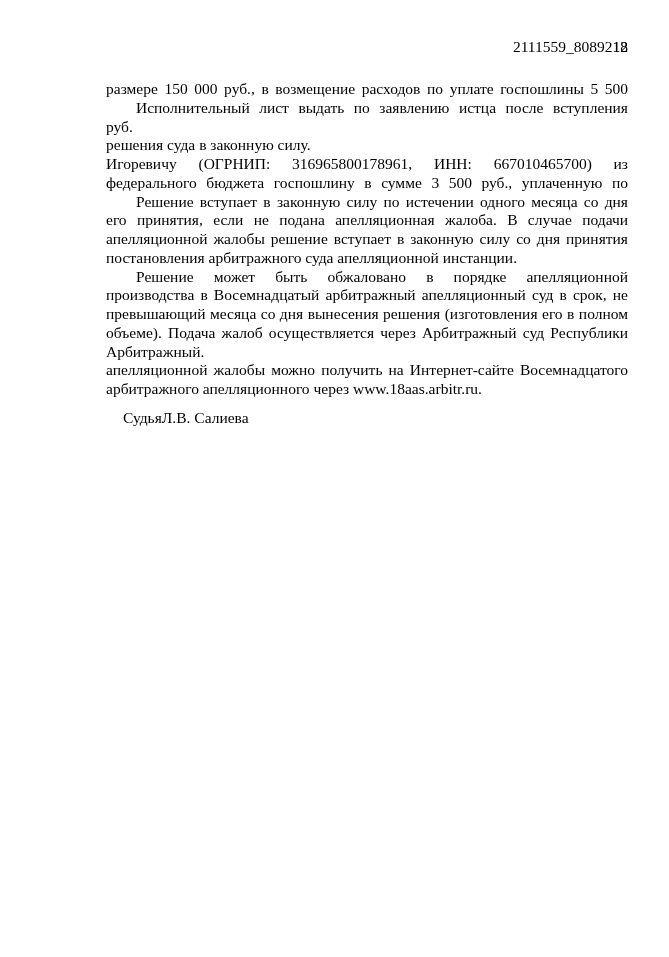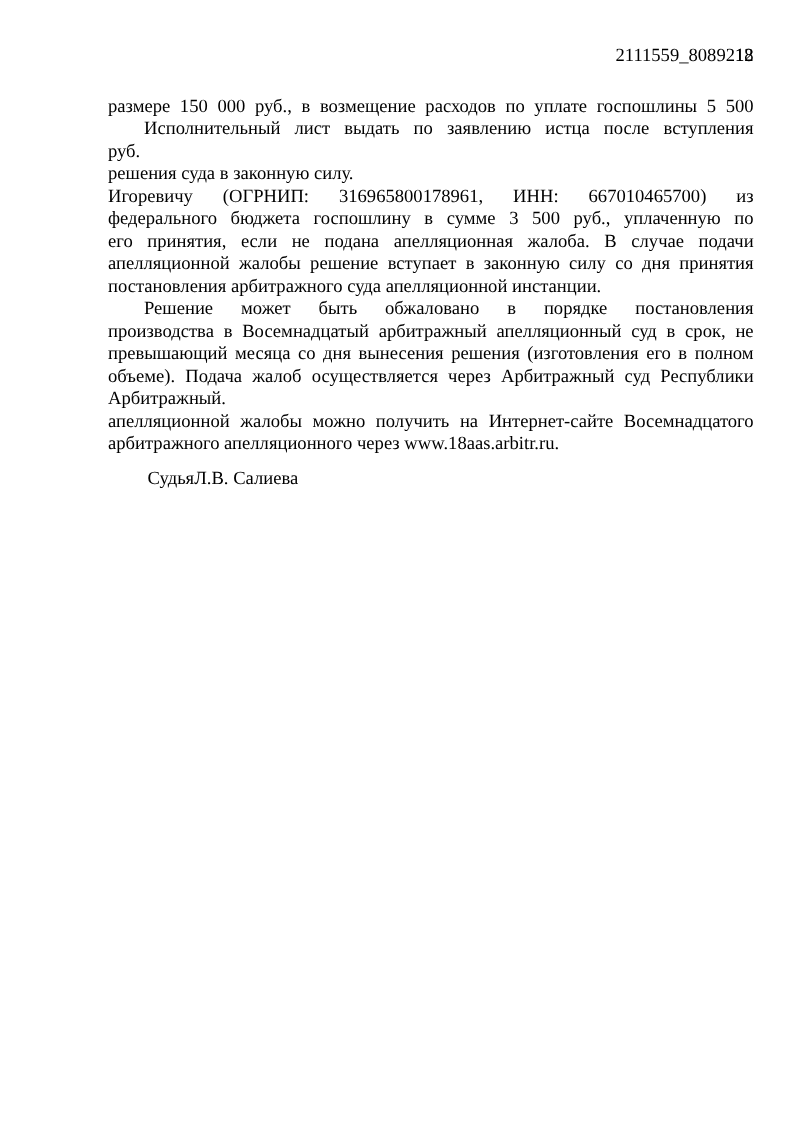--- a/index.html
+++ b/index.html
@@ -32,20 +32,21 @@
   }
   .body {
     position: absolute;
     top: 80px;
     left: 90px;
     width: 538px;
   }
   .line {
     text-align: left;
     white-space: normal;
+    margin-left: 16px;
   }
   .line.just {
     text-align: justify;
     text-align-last: justify;
   }
   .line.ind {
     padding-left: 30px;
   }
   .sig {
     display: flex;
@@ -64,24 +65,25 @@
     <span class="docid">2111559_8089212</span>
   </div>
   <div class="body">
     <div class="lines">
         <div class="line just">размере 150 000 руб., в возмещение расходов по уплате госпошлины 5 500</div>
         <div class="line just ind">Исполнительный лист выдать по заявлению истца после вступления</div>
         <div class="line">руб.</div>
         <div class="line">решения суда в законную силу.</div>
         <div class="line just">Игоревичу (ОГРНИП: 316965800178961, ИНН: 667010465700) из</div>
         <div class="line just">федерального бюджета госпошлину в сумме 3 500 руб., уплаченную по</div>
+        <div class="line just ind">Решение вступает в законную силу по истечении одного месяца со дня</div>
         <div class="line just">его принятия, если не подана апелляционная жалоба. В случае подачи</div>
         <div class="line just">апелляционной жалобы решение вступает в законную силу со дня принятия</div>
         <div class="line">постановления арбитражного суда апелляционной инстанции.</div>
-        <div class="line just ind">Решение может быть обжаловано в порядке постановления</div>
+        <div class="line just ind">Решение может быть обжаловано в порядке апелляционной</div>
         <div class="line just">производства в Восемнадцатый арбитражный апелляционный суд в срок, не</div>
         <div class="line just">превышающий месяца со дня вынесения решения (изготовления его в полном</div>
         <div class="line just">объеме). Подача жалоб осуществляется через Арбитражный суд Республики</div>
         <div class="line">Арбитражный.</div>
         <div class="line just">апелляционной жалобы можно получить на Интернет-сайте Восемнадцатого</div>
         <div class="line">арбитражного апелляционного через www.18aas.arbitr.ru.</div>
       </div>
     <div class="sig">
       <span>Судья</span>
       <span>Л.В. Салиева</span>

